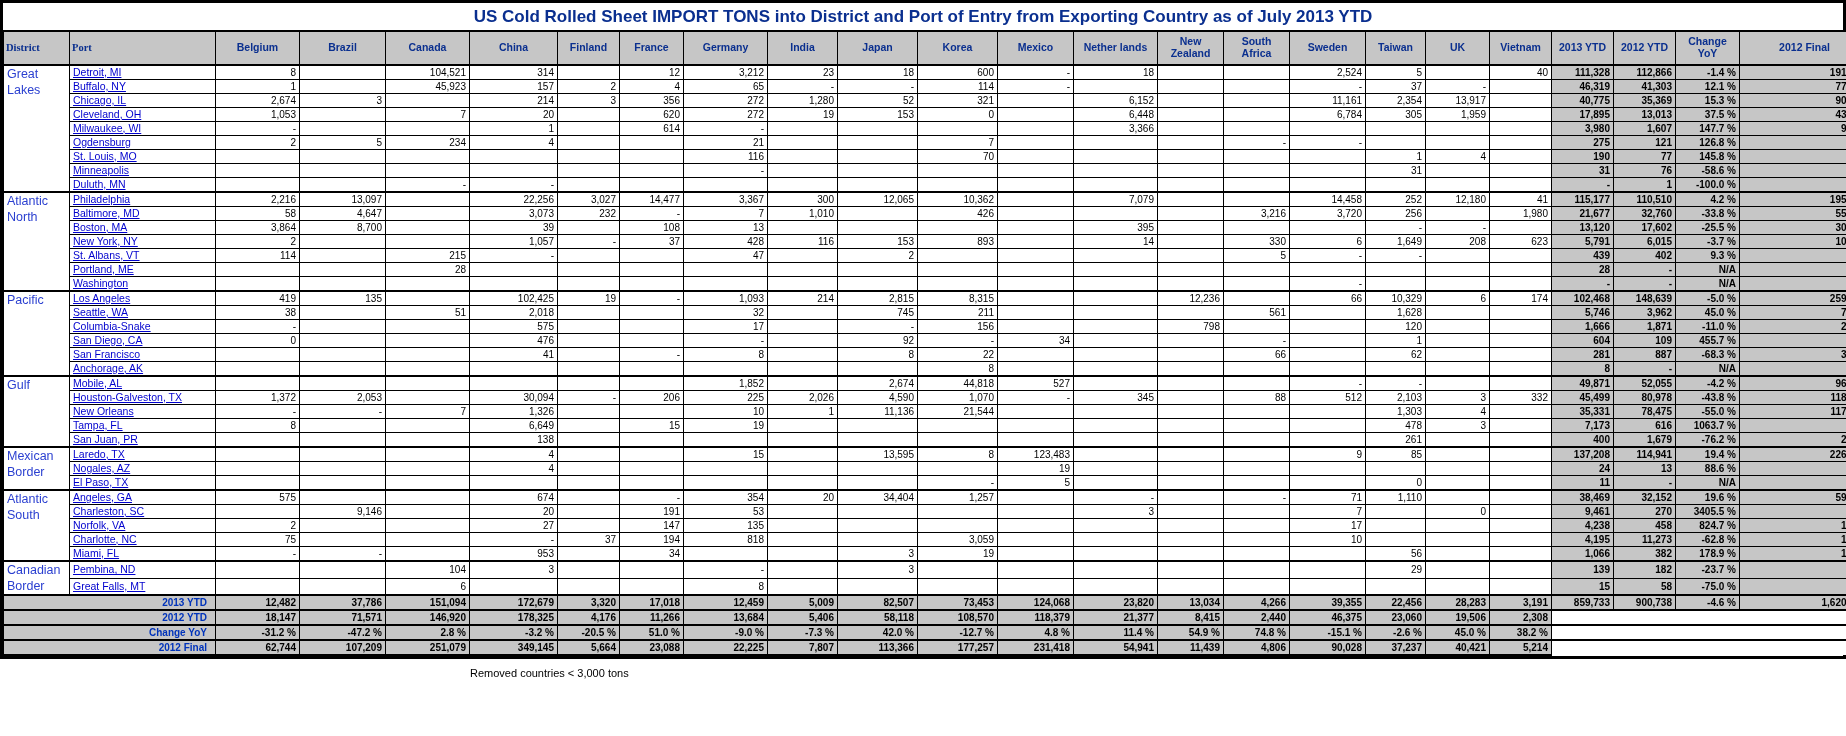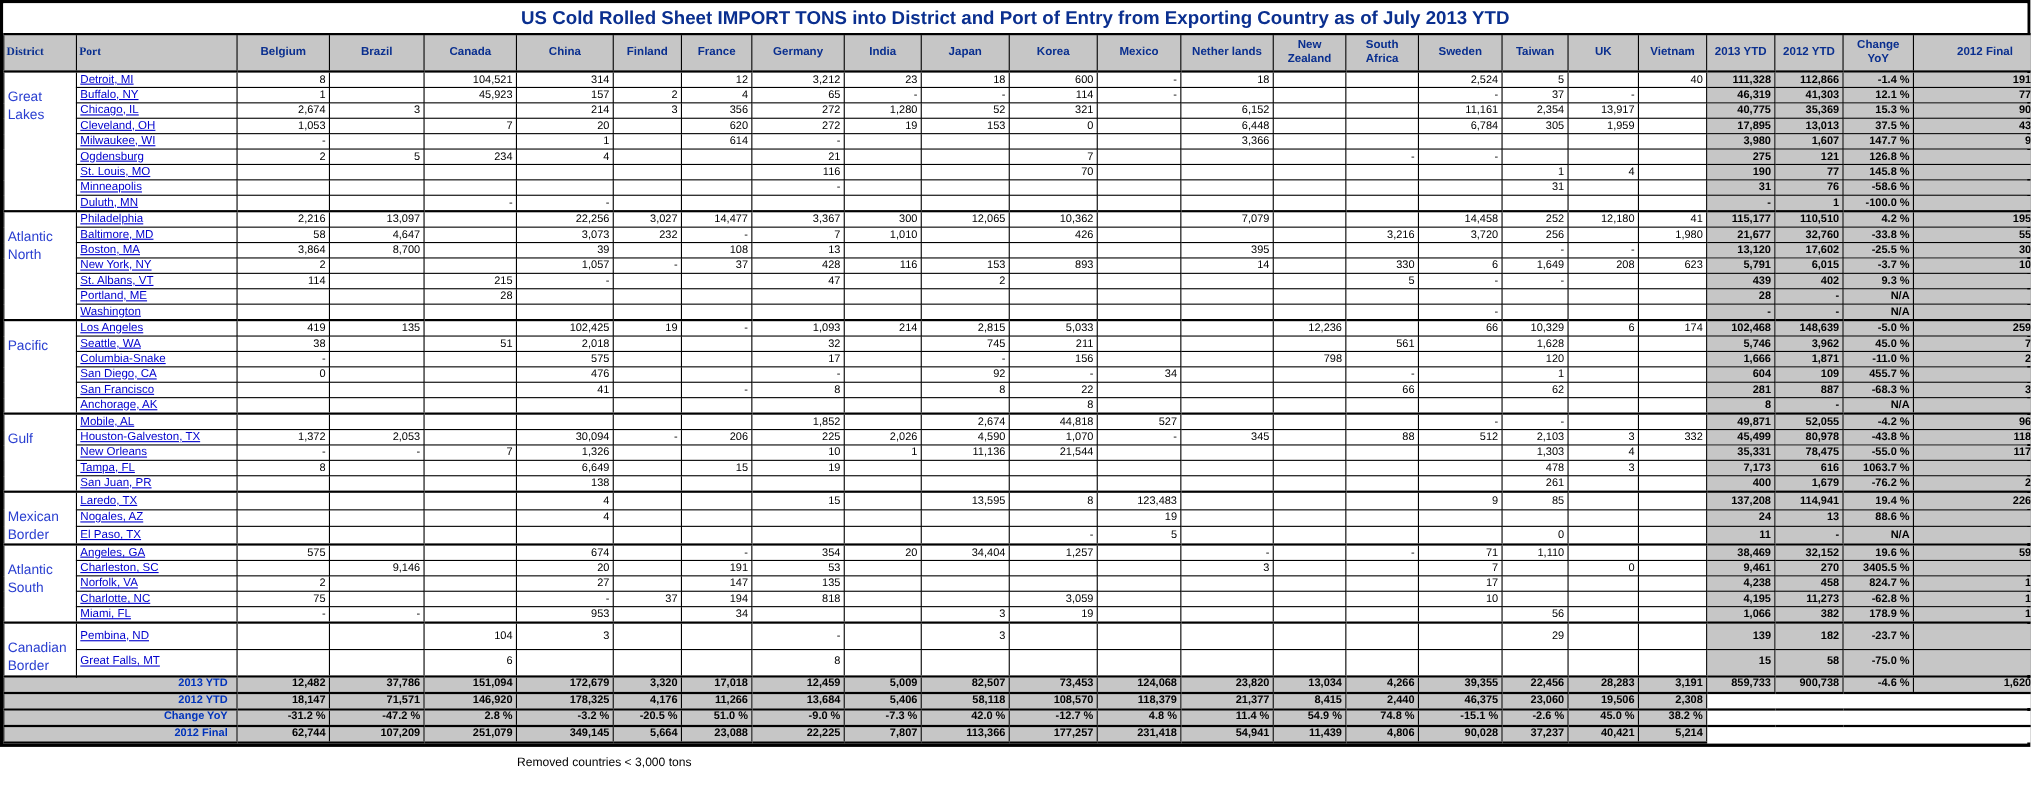--- a/index.html
+++ b/index.html
@@ -1,26 +1,26 @@
 <!DOCTYPE html>
 <html><head>
 <meta charset="utf-8">
 <style>
   html,body{margin:0;padding:0;background:#ffffff;}
   body{font-family:"Liberation Sans",sans-serif;}
   .page{width:1846px;height:736px;background:#fff;position:relative;box-sizing:border-box;}
   .frame{border:3px solid #000;box-sizing:border-box;}
-  .title-bar{text-align:center;font-weight:bold;font-size:17px;color:#0a2f8f;padding:4px 0 3px 0;background:#fff;}
+  .title-bar{text-align:center;font-weight:bold;font-size:17px;color:#0a2f8f;padding:4px 0 3px 0;background:#fff;border-radius:13px;}
   table{border-collapse:collapse;table-layout:fixed;width:100%;border-top:2px solid #000;}
   th{background:#c6c6c6;color:#0a2f8f;font-weight:bold;font-size:10.5px;border:1px solid #000;border-bottom:2px solid #000;padding:1px 2px;height:30px;line-height:1.1;vertical-align:middle;text-align:center;}
   th.left{text-align:left;font-family:Liberation Serif, serif;}
   td{border:1px solid #000;font-size:10px;color:#000;padding:0 3px;height:13px;line-height:1.15;white-space:nowrap;overflow:hidden;vertical-align:middle;background:#fff;}
   td.num{text-align:right;}
   td.port{color:#0000cd;text-decoration:underline;font-size:10.5px;white-space:normal;line-height:1.1;}
-  td.district{color:#2a3fd0;font-size:12.5px;vertical-align:top;white-space:normal;line-height:1.25;padding-top:15px;}
+  td.district{color:#2a3fd0;font-size:12.5px;vertical-align:top;white-space:normal;line-height:1.25;padding-top:1px;}
   tr.sec td{border-top:2px solid #000;}
   td.sum{background:#c6c6c6;font-weight:bold;}
   tr.tot td{background:#c6c6c6;font-weight:bold;border-top:2px solid #000;border-bottom:2px solid #000;font-size:10px;}
   tr.tot td.lbl{color:#0033bb;text-align:right;padding-right:8px;}
   tr.tot td.void{background:#fff;border-left:none;border-right:none;border-bottom:none;}
   .footnote{font-size:11px;color:#000;margin:8px 0 0 470px;}
 </style>
 </head>
 <body>
 
@@ -490,21 +490,21 @@
             <td class="port">Los Angeles</td>
             <td class="num">419</td>
             <td class="num">135</td>
             <td class="num"></td>
             <td class="num">102,425</td>
             <td class="num">19</td>
             <td class="num">-</td>
             <td class="num">1,093</td>
             <td class="num">214</td>
             <td class="num">2,815</td>
-            <td class="num">5,033</td>
+            <td class="num">8,315</td>
             <td class="num"></td>
             <td class="num"></td>
             <td class="num">12,236</td>
             <td class="num"></td>
             <td class="num">66</td>
             <td class="num">10,329</td>
             <td class="num">6</td>
             <td class="num">174</td>
             <td class="num sum">102,468</td>
             <td class="num sum">148,639</td>

